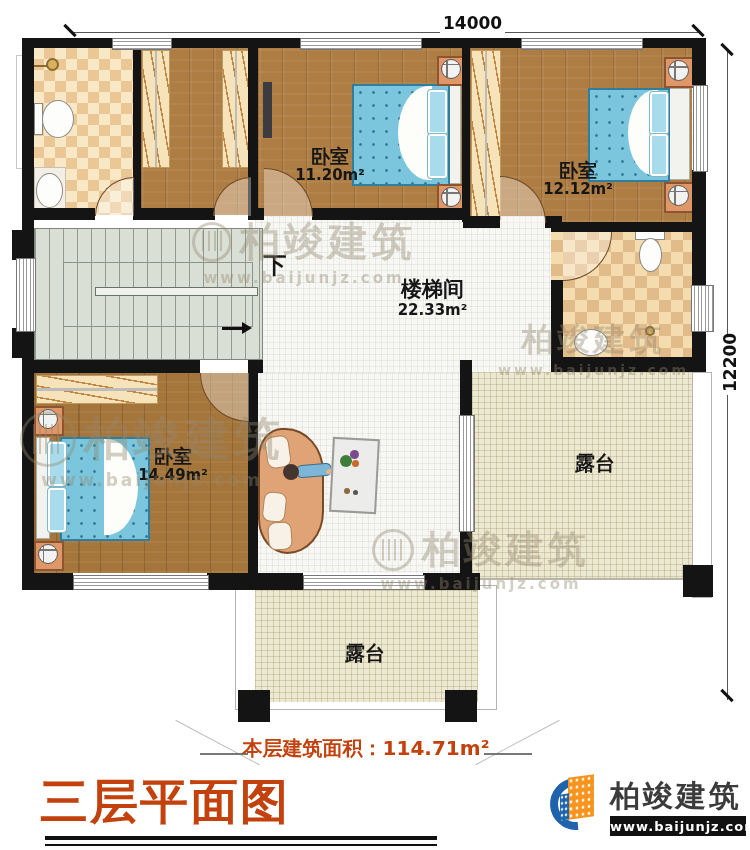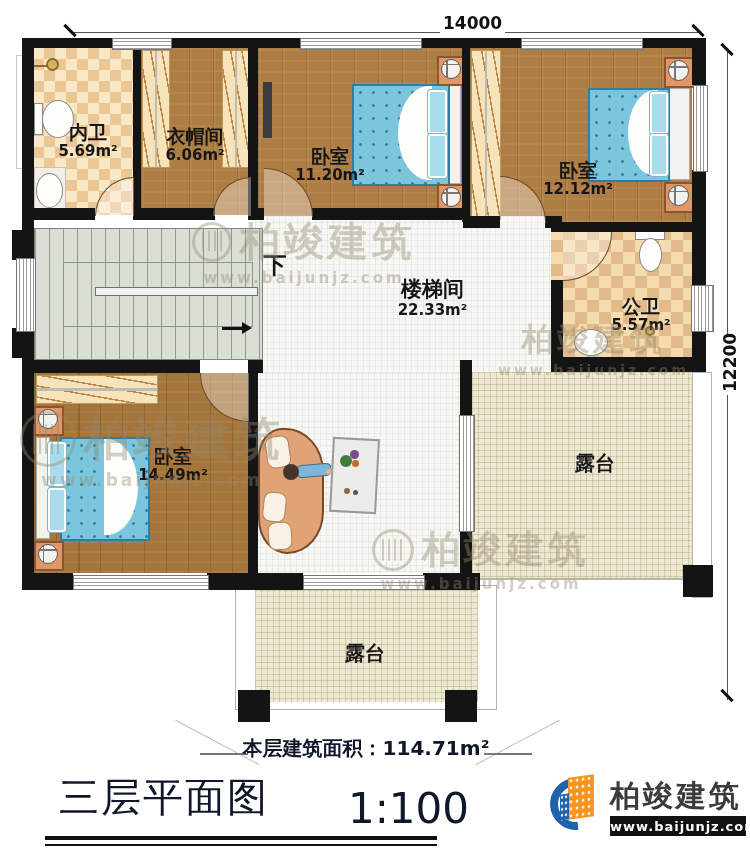--- a/index.html
+++ b/index.html
@@ -49,21 +49,21 @@
   .porc{background:#FDFDFC;border:1.5px solid #8a8a86;}
   .wm{position:absolute;color:rgba(148,134,110,0.40);pointer-events:none;white-space:nowrap;}
   .wm .wm-name{font-weight:700;letter-spacing:4px;display:inline-block;vertical-align:middle;}
   .wm .wm-url{font-weight:700;letter-spacing:3px;display:block;}
   .wm-circle{display:inline-block;vertical-align:middle;border:3px solid rgba(148,134,110,0.40);border-radius:50%;margin-right:8px;
     background-image:repeating-linear-gradient(90deg,rgba(148,134,110,0.40) 0 2px,transparent 2px 6px);background-size:60% 60%;background-position:center;background-repeat:no-repeat;}
   .dimtext{position:absolute;font-size:17px;font-weight:700;color:#111;background:#fff;padding:0 3px;}
   .tick{position:absolute;width:16px;height:3px;background:#111;transform:rotate(45deg);}
   .thin{position:absolute;border:1px solid #C8C8C4;}
   .gline{position:absolute;background:#BDBDB9;}
-  .ftext{color:#0f172a;}
+  .ftext{color:#c2410c;}
 </style>
 </head>
 <body>
 
 <div id="plan">
 
   <div class="thin" style="left:16px;top:55px;width:78px;height:112px;"></div>
   <div class="gline" style="left:70px;top:32px;width:630px;height:1px;background:#555;"></div>
   <div class="tick" style="left:62px;top:29px;"></div>
   <div class="tick" style="left:690px;top:29px;"></div>
@@ -194,43 +194,31 @@
   <div class="win-h" style="left:303px;top:575px;width:120px;height:13px;"></div>
   <div class="win-v" style="left:459px;top:415px;width:14px;height:115px;"></div>
 
   <div class="arc" style="left:95px;top:177px;width:38px;height:38px;border-radius:100% 0 0 0;border-width:1.6px 0 0 1.6px;"></div>
   <div class="arc" style="left:213px;top:177px;width:37px;height:38px;border-radius:100% 0 0 0;border-width:1.6px 0 0 1.6px;"></div>
   <div class="arc" style="left:264px;top:168px;width:48px;height:48px;border-radius:0 100% 0 0;border-width:1.6px 1.6px 0 0;"></div>
   <div class="arc" style="left:500px;top:176px;width:45px;height:46px;border-radius:0 100% 0 0;border-width:1.6px 1.6px 0 0;"></div>
   <div class="arc" style="left:563px;top:232px;width:48px;height:48px;border-radius:0 0 100% 0;border-width:0 1.6px 1.6px 0;"></div>
   <div class="arc" style="left:200px;top:373px;width:48px;height:48px;border-radius:0 0 0 100%;border-width:0 0 1.6px 1.6px;"></div>
 
-  <div class="rlabel" style="left:48px;top:122px;width:80px;">
-    <span class="rname">内卫</span>
-    <span class="rarea">5.69m²</span>
-  </div>
-  <div class="rlabel" style="left:150px;top:126px;width:90px;">
-    <span class="rname">衣帽间</span>
-    <span class="rarea">6.06m²</span>
-  </div>
   <div class="rlabel" style="left:285px;top:146px;width:90px;">
     <span class="rname">卧室</span>
     <span class="rarea">11.20m²</span>
   </div>
   <div class="rlabel" style="left:533px;top:160px;width:90px;">
     <span class="rname">卧室</span>
     <span class="rarea">12.12m²</span>
   </div>
   <div class="rlabel" style="left:385px;top:278px;width:95px;">
     <span class="rname" style="font-size:21px;">楼梯间</span>
     <span class="rarea">22.33m²</span>
-  </div>
-  <div class="rlabel" style="left:598px;top:296px;width:86px;">
-    <span class="rname">公卫</span>
-    <span class="rarea">5.57m²</span>
   </div>
   <div class="rlabel" style="left:130px;top:446px;width:86px;">
     <span class="rname">卧室</span>
     <span class="rarea">14.49m²</span>
   </div>
   <div class="rlabel" style="left:555px;top:452px;width:80px;">
     <span class="rname" style="font-size:20px;">露台</span>
   </div>
   <div class="rlabel" style="left:325px;top:642px;width:80px;">
     <span class="rname" style="font-size:20px;">露台</span>
@@ -259,22 +247,21 @@
   <div class="dimtext" style="left:440px;top:13px;">14000</div>
   <div class="dimtext" style="left:700px;top:355px;transform:rotate(-90deg);transform-origin:center;width:54px;text-align:center;">12200</div>
 
   <div class="gline" style="left:170px;top:742px;width:95px;height:1px;transform:rotate(28deg);"></div>
   <div class="gline" style="left:470px;top:742px;width:95px;height:1px;transform:rotate(-28deg);"></div>
   <div class="gline" style="left:200px;top:753px;width:48px;height:1.5px;background:#777;"></div>
   <div class="gline" style="left:484px;top:753px;width:48px;height:1.5px;background:#777;"></div>
   <div class="abs ftext" style="left:240px;top:735px;width:252px;text-align:center;font-size:20px;font-weight:700;white-space:nowrap;">
     <span>本层建筑面积：</span><span>114.71m²</span>
   </div>
-  <div class="abs ftext" style="left:59px;top:770px;font-size:40px;font-weight:400;letter-spacing:2px;">三层平面图</div>
-  <div class="abs ftext" style="left:348px;top:784px;font-size:42px;font-weight:400;">1:100</div>
+  <div class="abs ftext" style="left:40px;top:770px;font-size:48px;font-weight:700;letter-spacing:2px;">三层平面图</div>
   <div class="abs" style="left:45px;top:836px;width:392px;height:4px;background:#111;"></div>
   <div class="abs" style="left:45px;top:844px;width:392px;height:2px;background:#111;"></div>
 
   <div class="abs" style="left:548px;top:772px;width:200px;height:72px;">
     <div class="abs" style="left:2px;top:6px;width:52px;height:52px;border-radius:50%;border:8px solid transparent;border-left-color:#1E63AC;border-bottom-color:#1E63AC;transform:rotate(40deg);"></div>
     <div class="abs" style="left:20px;top:4px;width:26px;height:42px;background:#F7941D;transform:skewY(-8deg);background-image:radial-gradient(#fff 1px,transparent 1.5px);background-size:6px 7px;"></div>
     <div class="abs" style="left:12px;top:22px;width:9px;height:26px;background:#1E63AC;transform:skewY(-8deg);background-image:radial-gradient(#fff 0.8px,transparent 1.2px);background-size:4px 6px;"></div>
     <div class="abs ftext" style="left:62px;top:4px;font-size:30px;font-weight:800;letter-spacing:3px;color:#3B3B3B;">柏竣建筑</div>
     <div class="abs" style="left:62px;top:44px;width:136px;height:20px;background:#111;color:#fff;text-align:center;">
       <span style="font-size:13px;font-weight:700;letter-spacing:1px;line-height:20px;">www.baijunjz.com</span>

